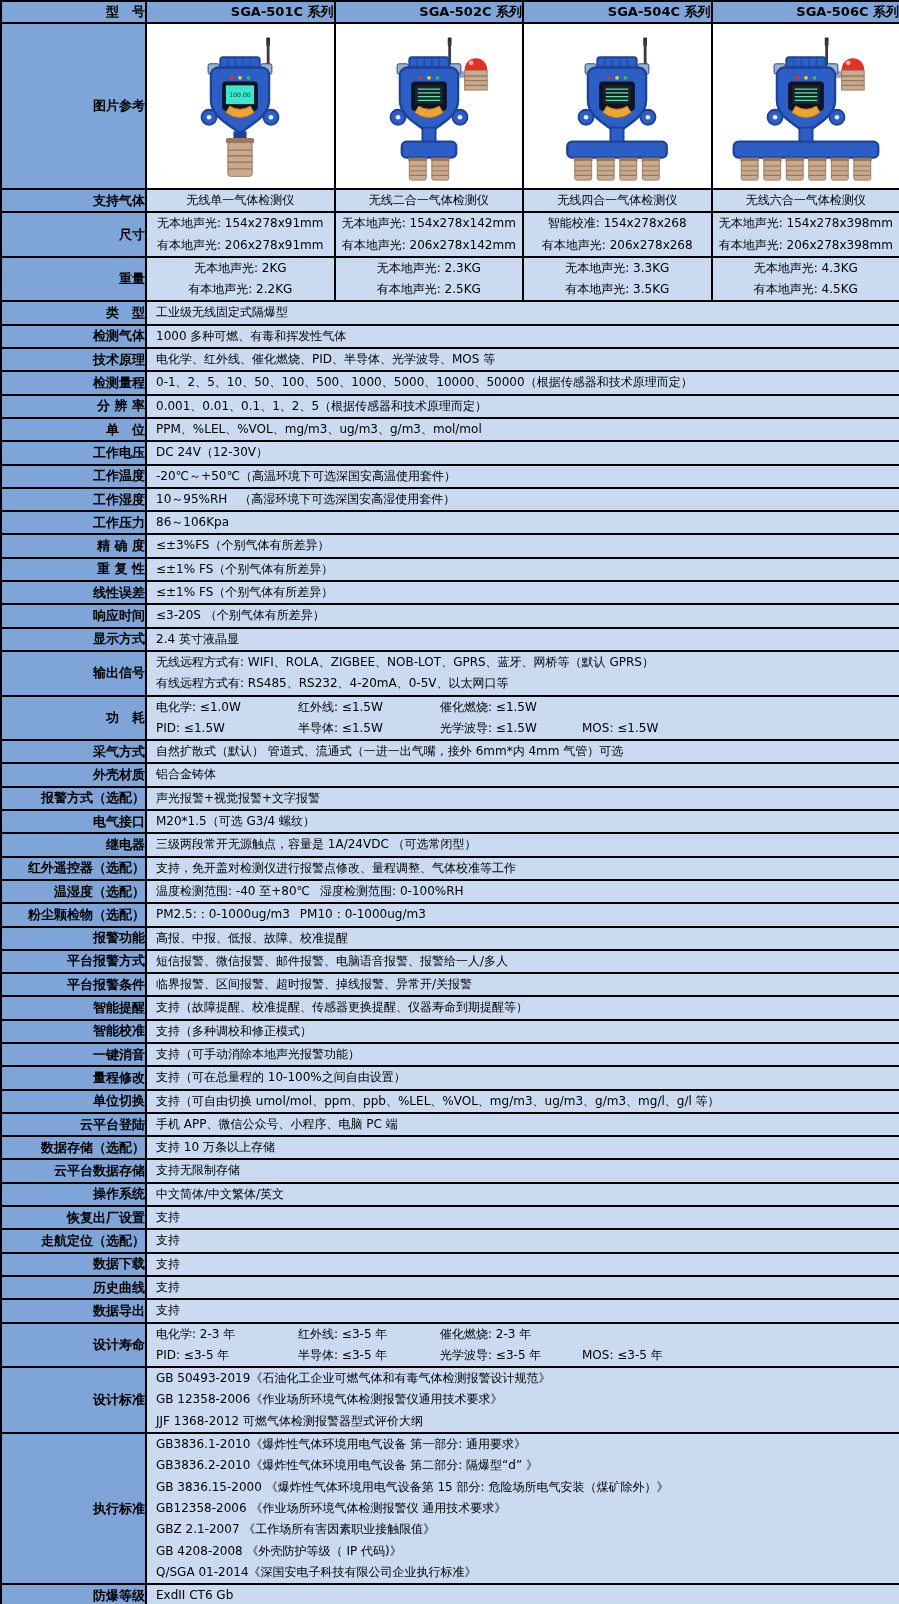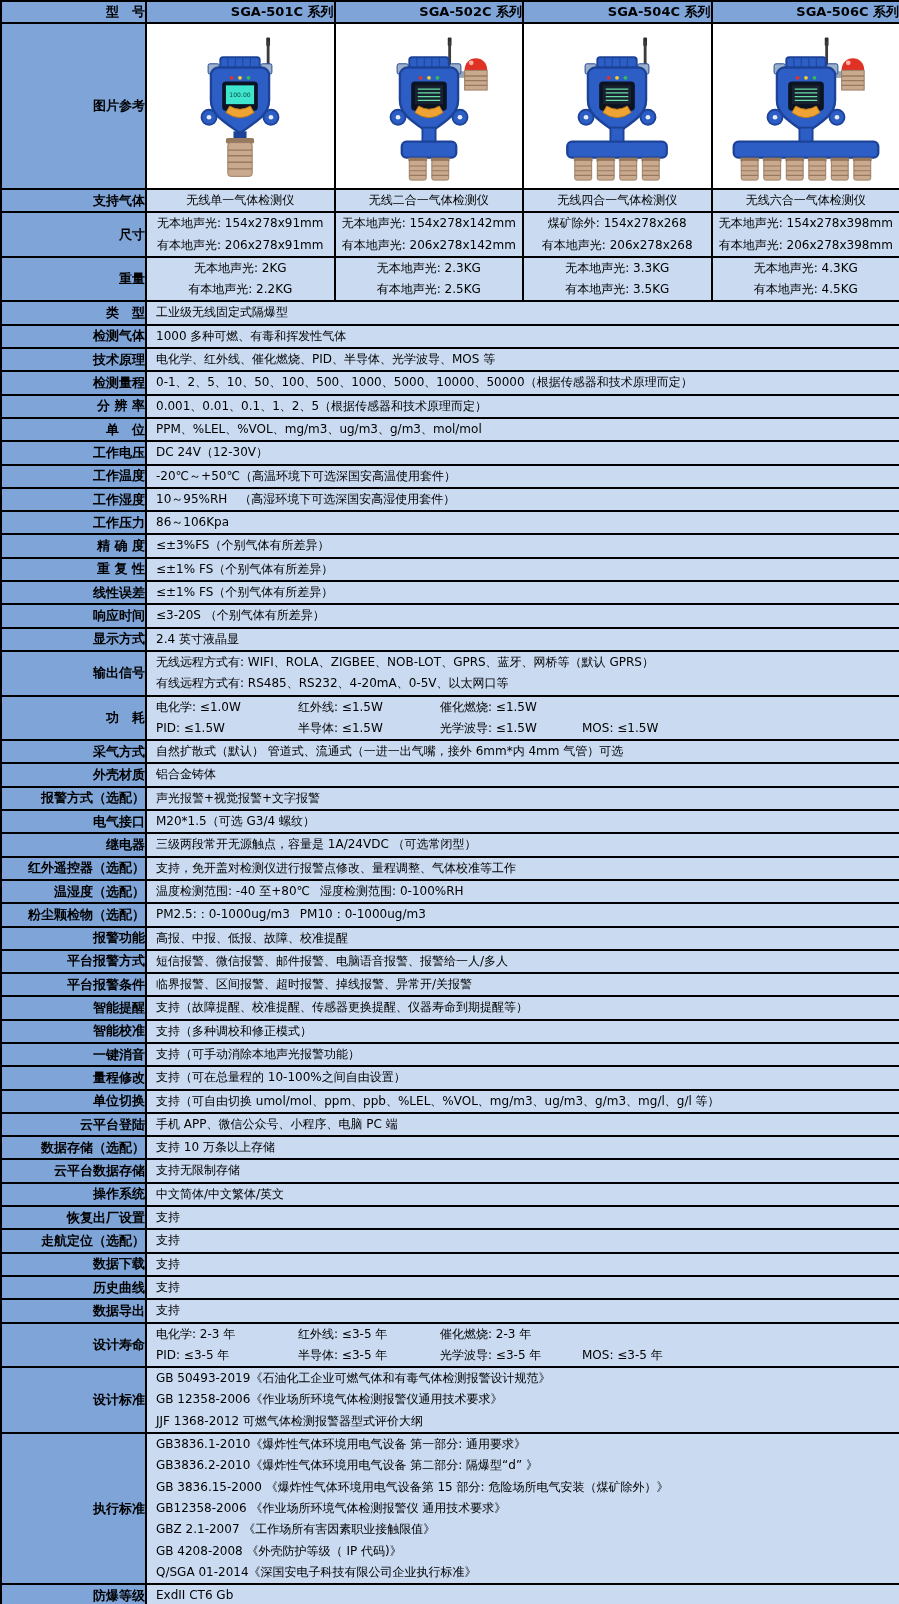--- a/index.html
+++ b/index.html
@@ -214,21 +214,21 @@
         <td class="lbl">尺寸</td>
         <td class="val c">
           <div class="line"><span class="seg">无本地声光: 154x278x91mm</span></div>
           <div class="line"><span class="seg">有本地声光: 206x278x91mm</span></div>
         </td>
         <td class="val c">
           <div class="line"><span class="seg">无本地声光: 154x278x142mm</span></div>
           <div class="line"><span class="seg">有本地声光: 206x278x142mm</span></div>
         </td>
         <td class="val c">
-          <div class="line"><span class="seg">煤矿除外: 154x278x268</span></div>
+          <div class="line"><span class="seg">智能校准: 154x278x268</span></div>
           <div class="line"><span class="seg">有本地声光: 206x278x268</span></div>
         </td>
         <td class="val c">
           <div class="line"><span class="seg">无本地声光: 154x278x398mm</span></div>
           <div class="line"><span class="seg">有本地声光: 206x278x398mm</span></div>
         </td>
       </tr>
       <tr style="height: 43px;">
         <td class="lbl">重量</td>
         <td class="val c">

